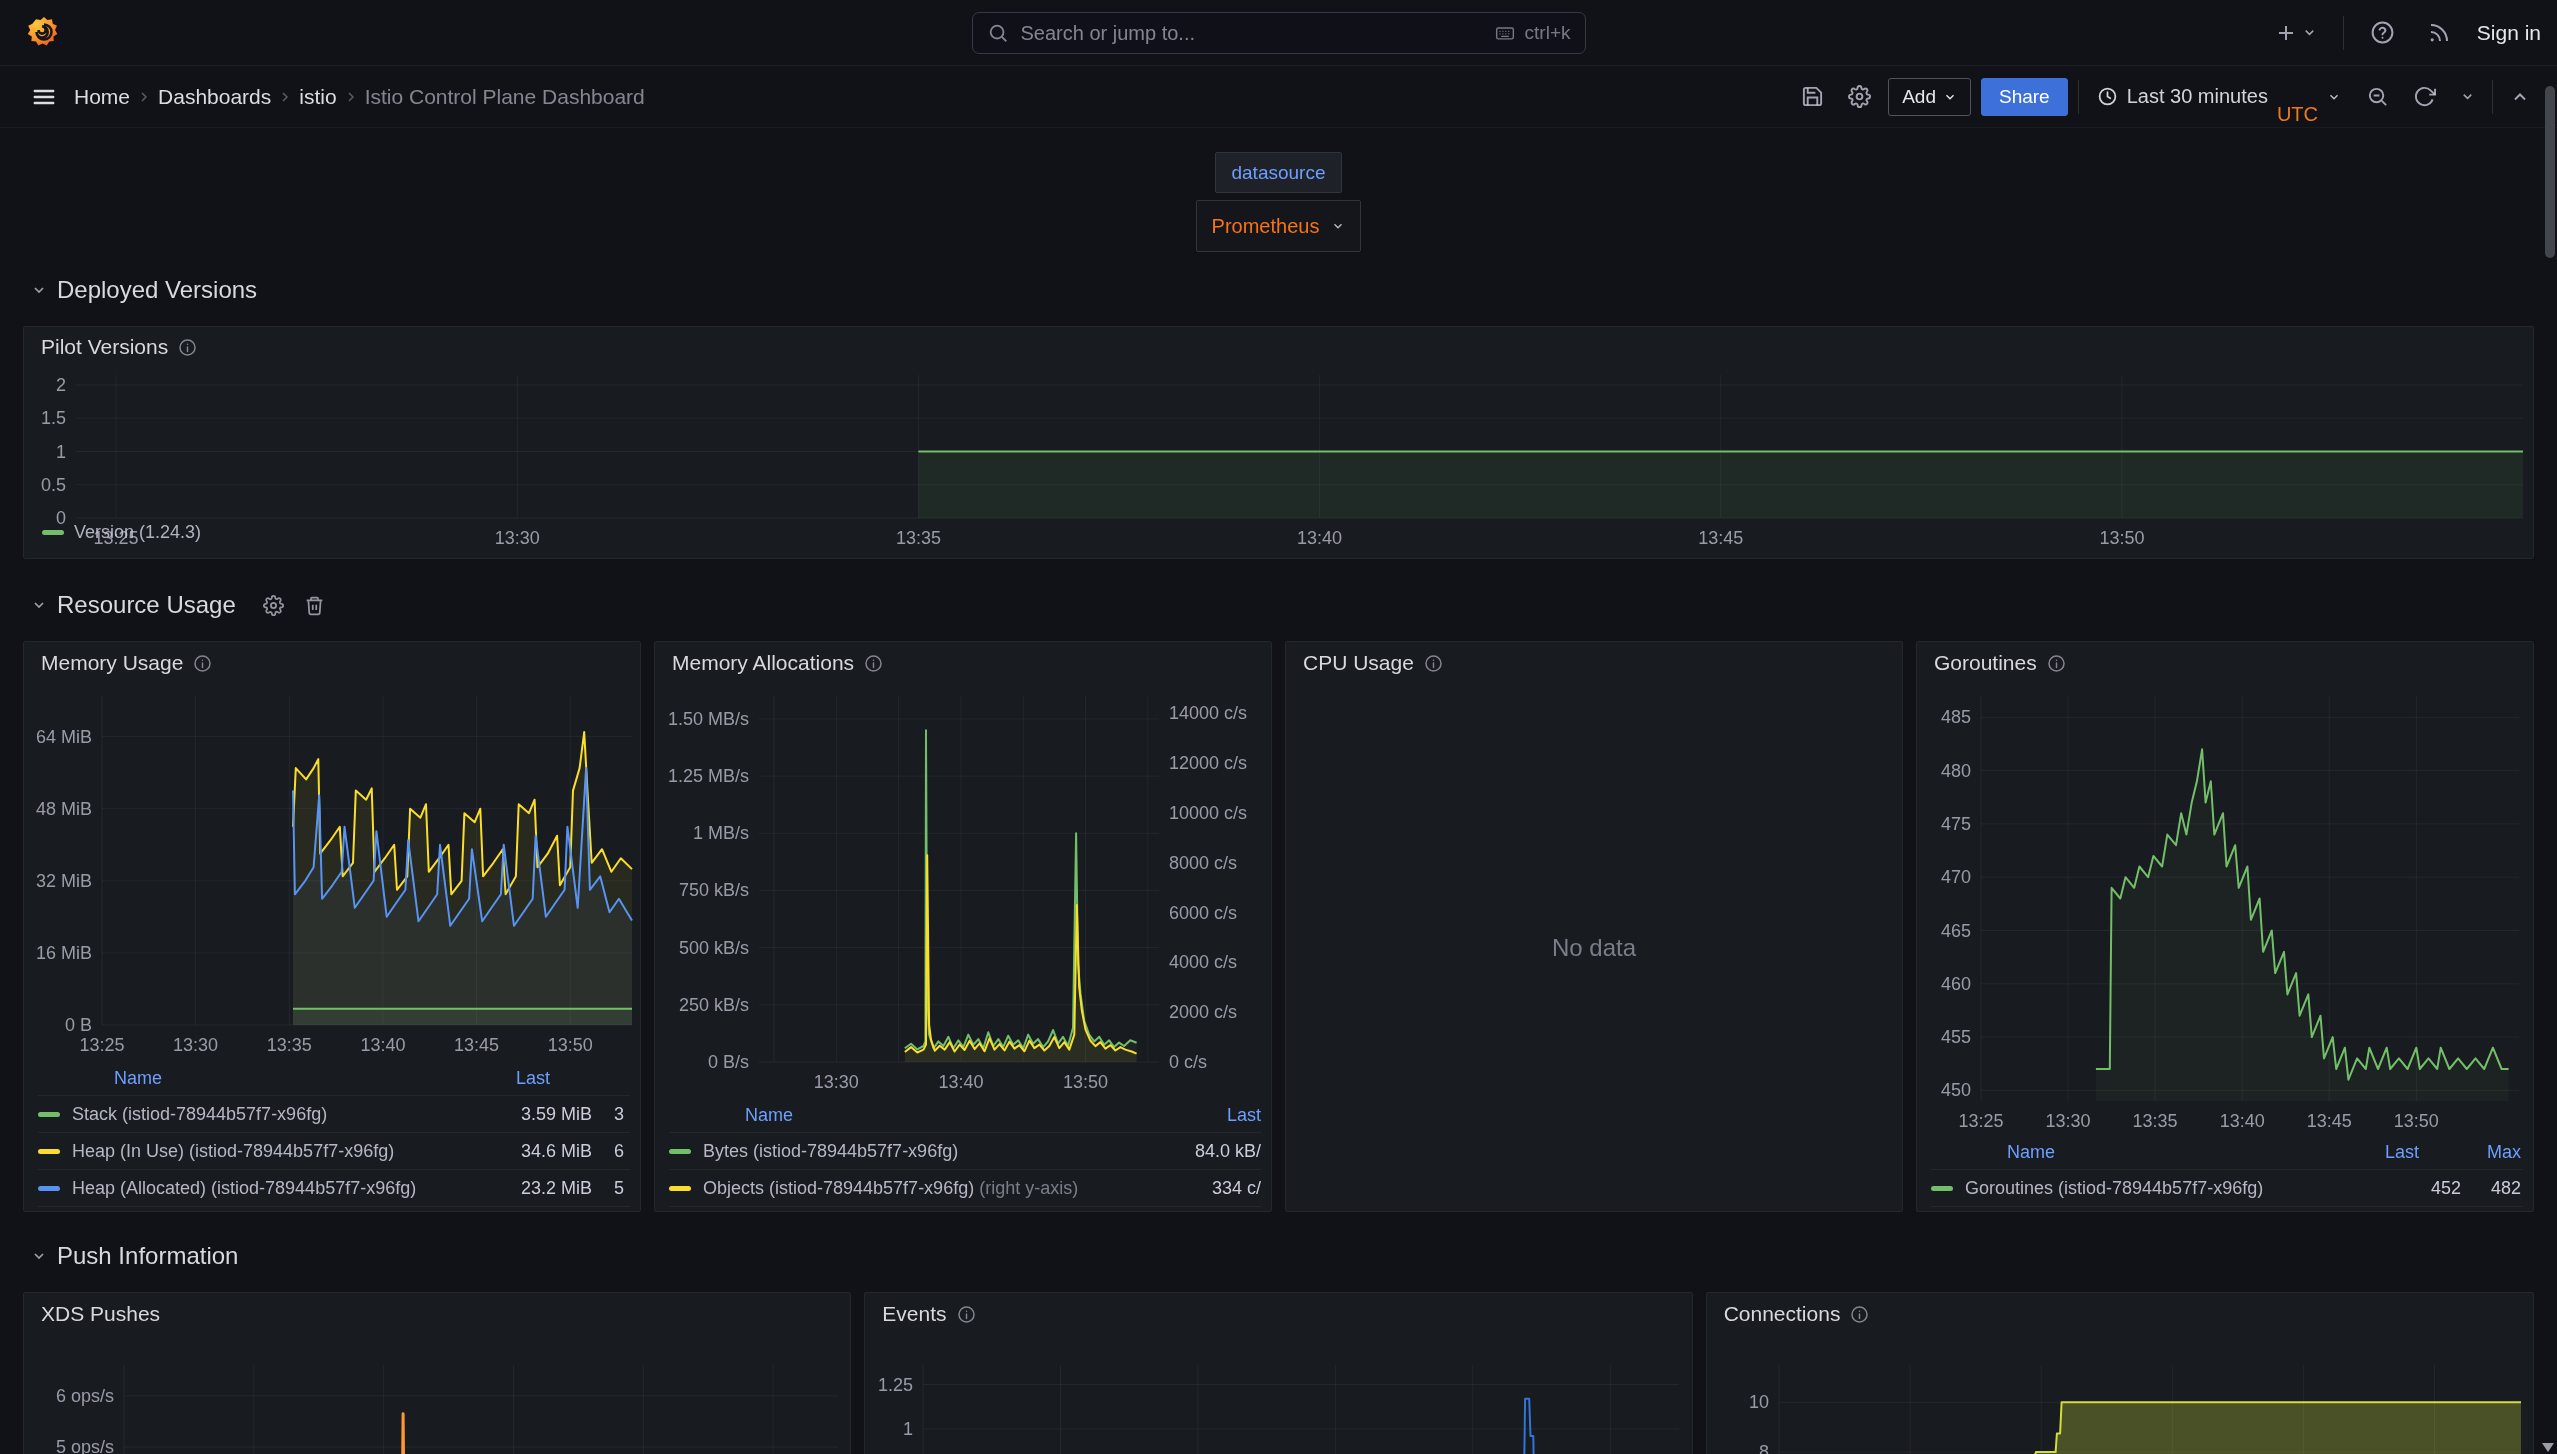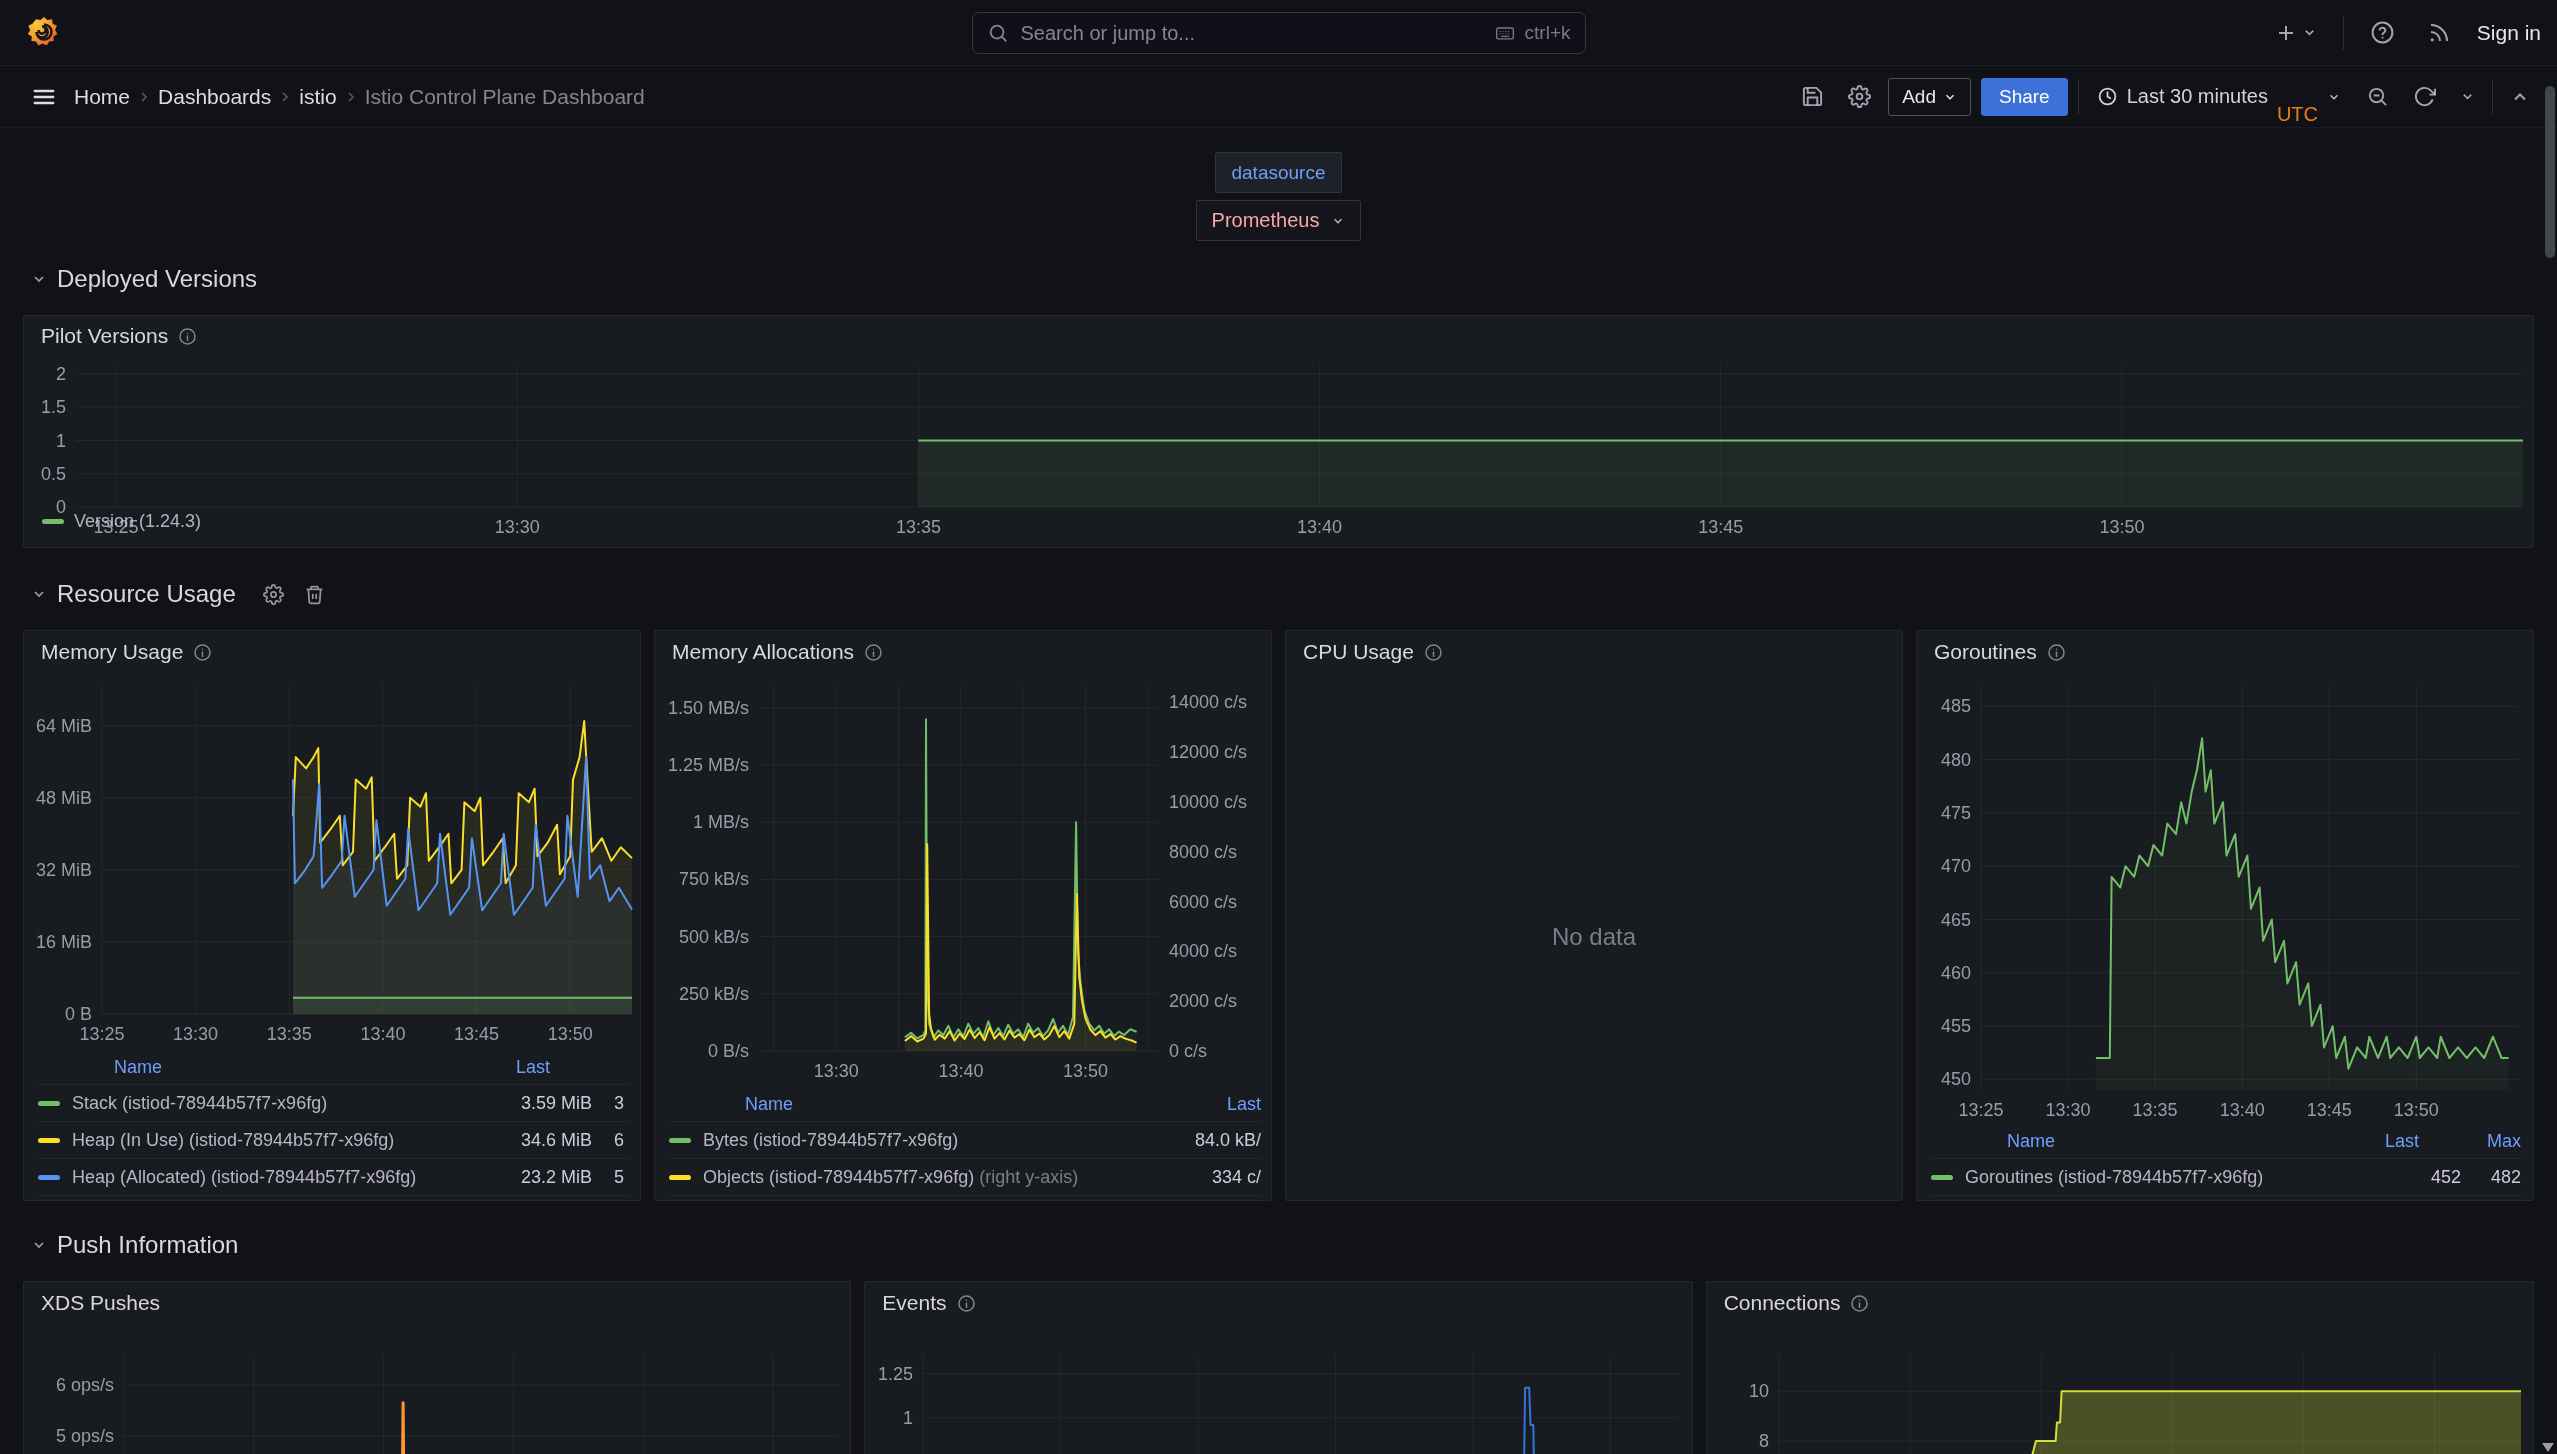--- a/index.html
+++ b/index.html
@@ -60,23 +60,23 @@
 
   
   .dash{ padding:0 23px; }
   .var-row{ margin-top:24px; display:flex; align-items:center; gap:7px;flex-direction:column; }
   .var-label{
     height:41px; display:flex; align-items:center; padding:0 15px;
     background:#1e2128; border:1px solid #31343d; border-radius:2px;
     color:var(--link_blue,#6e9fff); font-size:19px;
   }
   .var-value{
-    height:41px; display:flex; align-items:center; gap:12px; padding:0 15px;
+    height:52px; display:flex; align-items:center; gap:12px; padding:0 15px;
     background:#14161b; border:1px solid #31343d; border-radius:2px;
-    color:#fca5a5; font-size:20px; cursor:pointer;
+    color:#f97316; font-size:20px; cursor:pointer;
   }
   .section-h{
     margin-top:24px; display:flex; align-items:center; gap:10px;
     padding-left:8px; cursor:pointer;
   }
   .section-h .chev{ color:rgba(204,204,220,0.75); display:flex; }
   .section-title{ font-size:24px; color:#d8d9df; }
   .sec-actions{ display:flex; align-items:center; gap:14px; margin-left:14px; }
   .sec-actions .tb-icon{ padding:3px; color:rgba(204,204,220,0.7); }
 

